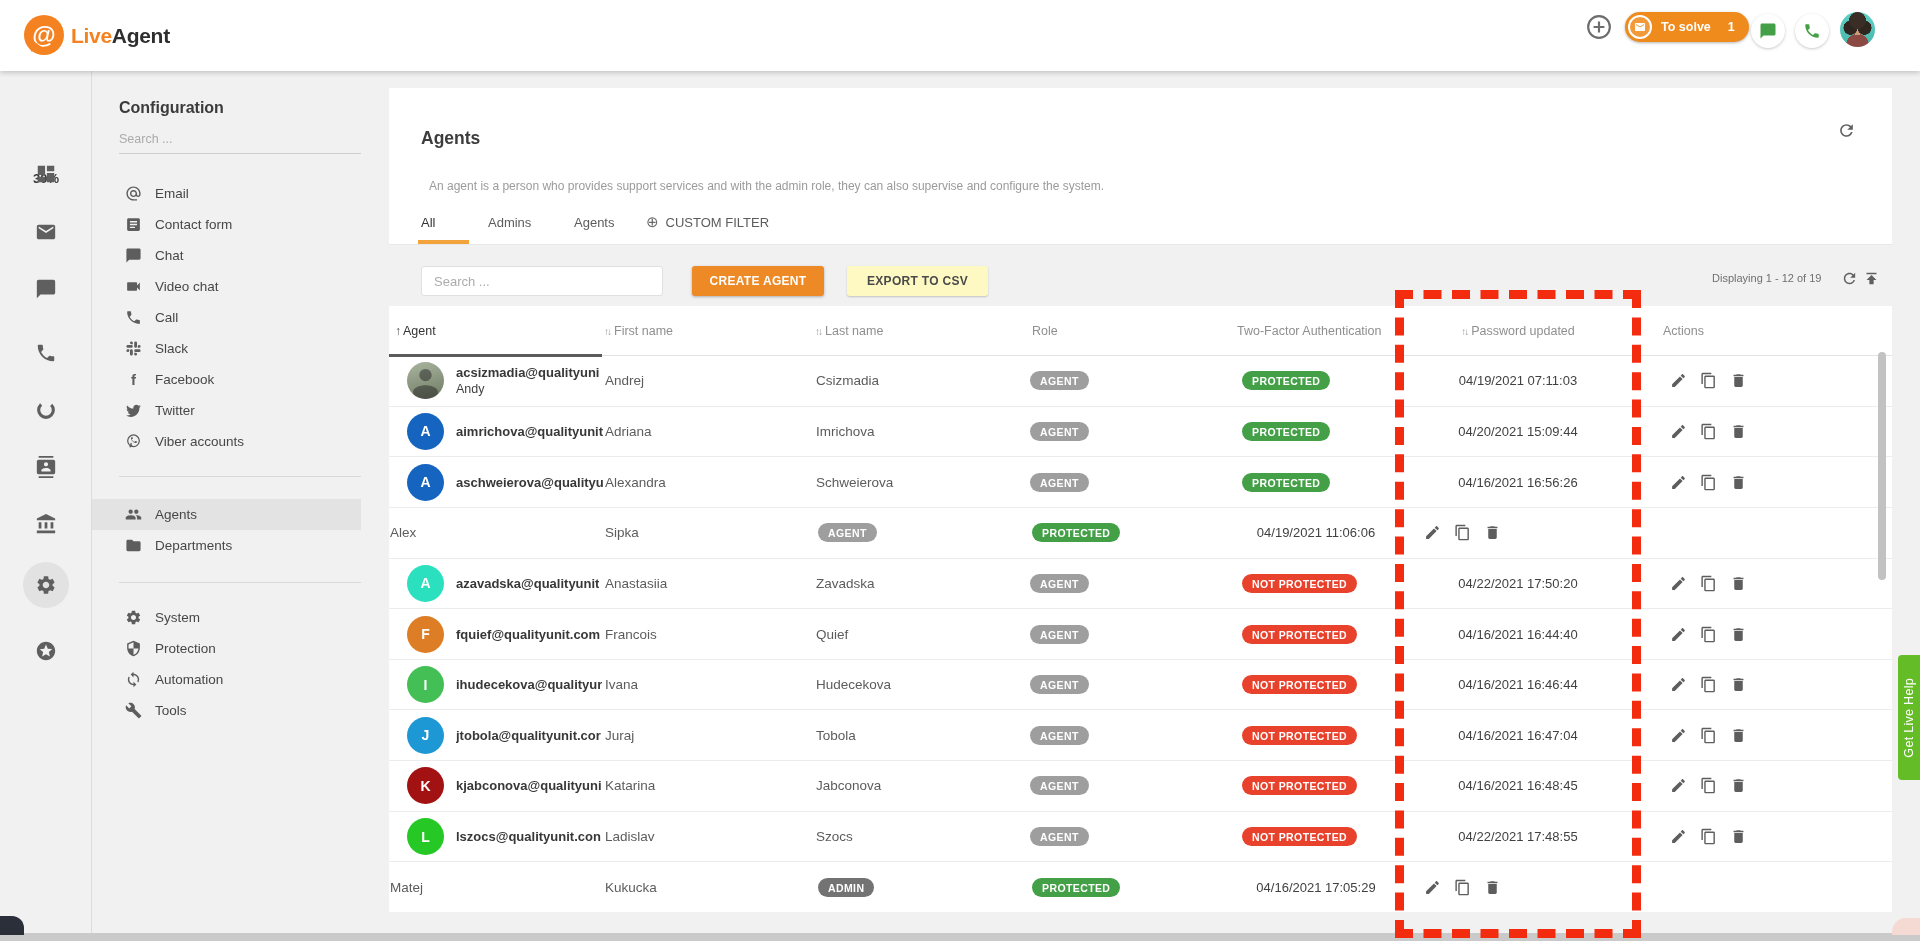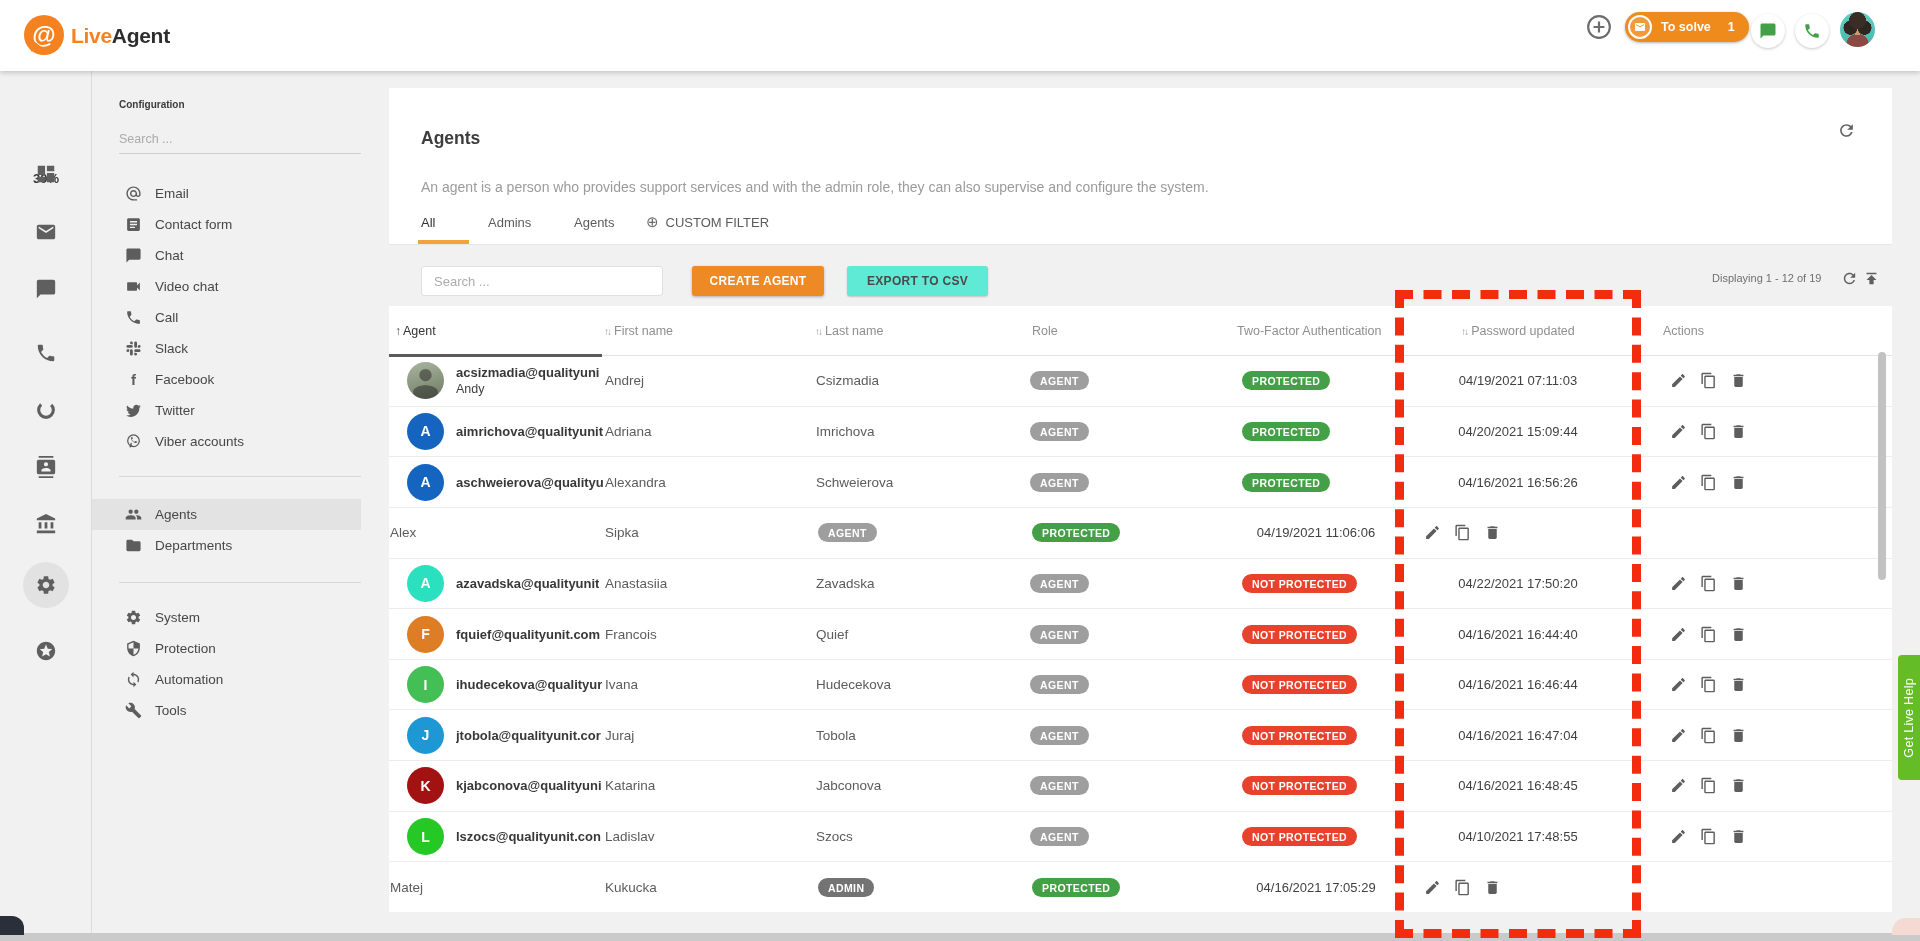--- a/index.html
+++ b/index.html
@@ -45,55 +45,55 @@
   .rail { position:absolute; left:0; top:71px; bottom:8px; width:92px; border-right:1px solid #dcdcdc; }
   .rail .usage { position:absolute; left:0; width:92px; top:100px; text-align:center;
                  font-size:13px; font-weight:bold; color:#3a3a3a; }
   .rail-ic { position:absolute; left:35px; width:22px; height:22px; cursor:pointer; }
   .rail-hl { position:absolute; left:23px; top:491px; width:46px; height:46px;
              border-radius:50%; background:#e2e2e2; }
   svg.g { fill:#5f5f5f; } svg.gn { fill:#43A047; } svg.wh { fill:#fff; }
 
   
   .config { position:absolute; left:92px; top:71px; width:297px; bottom:0; }
-  .cfg-title { position:absolute; left:27px; top:28px; font-size:10px; font-weight:bold; color:#3b3b3b; }
+  .cfg-title { position:absolute; left:27px; top:28px; font-size:16px; font-weight:bold; color:#3b3b3b; }
   .cfg-search { position:absolute; left:27px; top:53px; width:242px; height:30px; border:none;
                 background:transparent; border-bottom:1px solid #cfcfcf; font-size:12.5px;
                 color:#555; outline:none; font-family:inherit; }
   .cfg-search::placeholder { color:#ababab; }
   .cfg-group { position:absolute; left:0; width:297px; }
   .cfg-item { height:31px; display:flex; align-items:center; padding-left:33px; cursor:pointer; }
   .cfg-item.active { background:#e3e3e3; width:269px; }
   .cfg-item .ic { width:17px; height:17px; margin-right:13px; flex:0 0 17px; display:flex; }
   .cfg-item .ic svg { width:17px; height:17px; fill:#5d5d5d; }
   .cfg-item .ic .fb { font-size:15px; font-weight:bold; color:#5d5d5d; line-height:17px; width:17px; text-align:center; }
   .cfg-item .lab { font-size:13.5px; color:#474747; }
   .cfg-div { position:absolute; left:27px; width:242px; border-top:1px solid #d8d8d8; }
 
   
   .card-head { position:absolute; left:389px; top:88px; width:1503px; height:157px;
                background:#fff; border-bottom:1px solid #e7e7e7; }
   .pg-title { position:absolute; left:32px; top:40px; font-size:17.5px; font-weight:bold; color:#3d3d3d; }
-  .pg-desc  { position:absolute; left:32px; top:91px; font-size:14px; color:#9b9b9b; }
+  .pg-desc  { position:absolute; left:40px; top:91px; font-size:12px; color:#9b9b9b; }
   .head-refresh { position:absolute; right:36px; top:33px; width:19px; height:19px; cursor:pointer; }
   .tab { position:absolute; bottom:0; height:44px; display:flex; align-items:center; gap:7px;
          font-size:13px; color:#5c5c5c; cursor:pointer; white-space:nowrap; }
   .tab.active { color:#333; }
   .tab .oplus { font-size:15px; color:#6a6a6a; }
   .tab-underline { position:absolute; left:29px; bottom:0; width:51px; height:4px; background:#F2A33C; }
 
   
   .tb-search { position:absolute; left:421px; top:266px; width:242px; height:30px; background:#fff;
                border:1px solid #e0e0e0; border-radius:3px; padding:0 12px; font-size:13px;
                color:#555; outline:none; font-family:inherit; }
   .tb-search::placeholder { color:#acacac; }
   .btn { position:absolute; top:266px; height:30px; border:none; border-radius:3px; font-size:12px;
          font-weight:bold; letter-spacing:.3px; cursor:pointer; font-family:inherit; }
   .btn-create { left:692px; width:132px; background:#EE8A26; color:#fff; box-shadow:0 1px 3px rgba(0,0,0,.28); }
-  .btn-export { left:847px; width:141px; background:#5eead4; color:#4a4a4a; box-shadow:0 1px 2px rgba(0,0,0,.2); }
+  .btn-export { left:847px; width:141px; background:#fef9c3; color:#4a4a4a; box-shadow:0 1px 2px rgba(0,0,0,.2); }
   .displaying { position:absolute; top:272px; left:1712px; font-size:11px; color:#6f6f6f; }
   .tb-ic { position:absolute; top:270px; width:17px; height:17px; cursor:pointer; }
 
   
   .table { position:absolute; left:389px; top:306px; width:1503px; height:606px; background:#fff; }
   .thead { display:grid; grid-template-columns:215px 211px 212px 210px 158px 246px 1fr;
            height:50px; align-items:center; border-bottom:1px solid #e3e3e3; }
   .hcell { font-size:12.5px; color:#8f8f8f; white-space:nowrap; position:relative; height:50px;
            display:flex; align-items:center; cursor:pointer; }
   .hcell .sort { font-size:10px; margin-right:4px; color:#9a9a9a; letter-spacing:-2px; }
@@ -734,21 +734,21 @@
         </div>
         <div class="mailwrap">
           <div class="email">lszocs@qualityunit.con</div>
 
         </div>
       </div>
       <div class="cname cfirst">Ladislav</div>
       <div class="cname clast">Szocs</div>
       <div class="crole"><span class="badge" style="background: rgb(158, 158, 158);">AGENT</span></div>
       <div class="ctfa"><span class="badge" style="background: rgb(232, 65, 44);">NOT PROTECTED</span></div>
-      <div class="cdate">04/10/2021 17:48:55</div>
+      <div class="cdate">04/22/2021 17:48:55</div>
       <div class="cact">
         <span>
               <svg viewBox="0 0 24 24" width="17" height="17">
                 <path d="M3 17.25V21h3.75L17.81 9.94l-3.75-3.75L3 17.25zM20.71 7.04c.39-.39.39-1.02 0-1.41l-2.34-2.34c-.39-.39-1.02-.39-1.41 0l-1.83 1.83 3.75 3.75 1.83-1.83z"></path>
               </svg>
             </span>
         <span>
               <svg viewBox="0 0 24 24" width="17" height="17">
                 <path d="M16 1H4c-1.1 0-2 .9-2 2v14h2V3h12V1zm3 4H8c-1.1 0-2 .9-2 2v14c0 1.1.9 2 2 2h11c1.1 0 2-.9 2-2V7c0-1.1-.9-2-2-2zm0 16H8V7h11v14z"></path>
               </svg>

